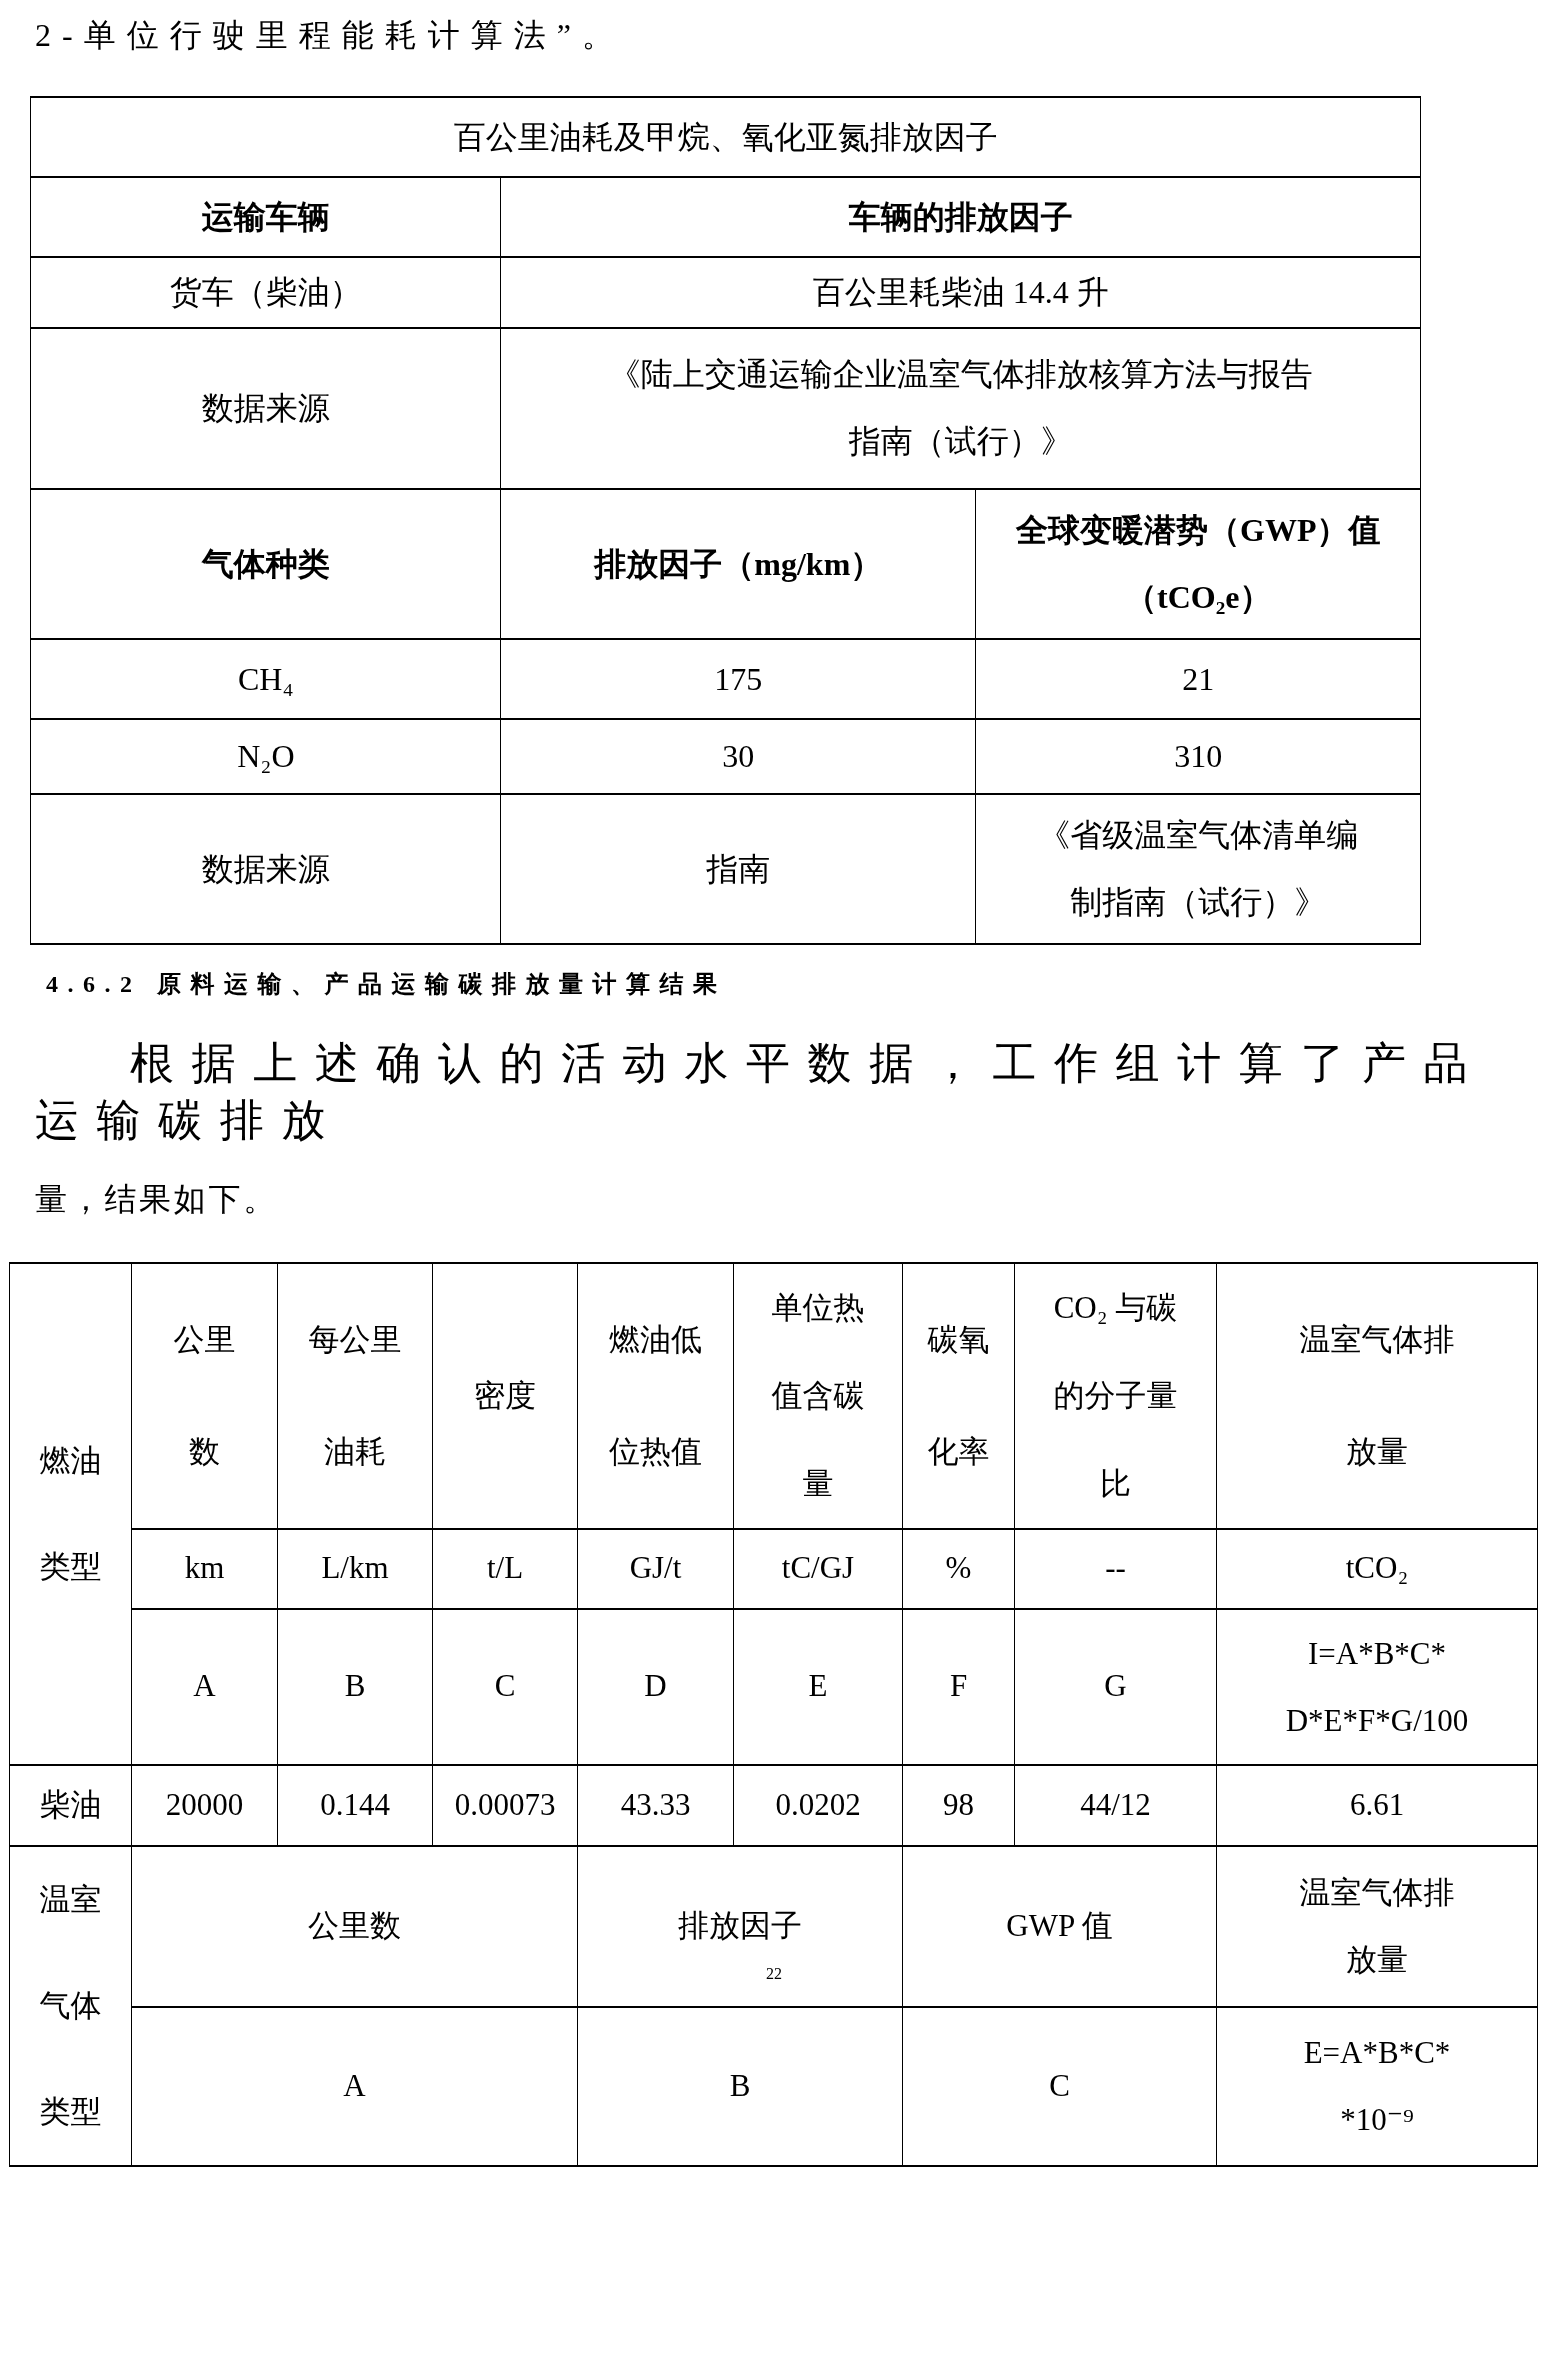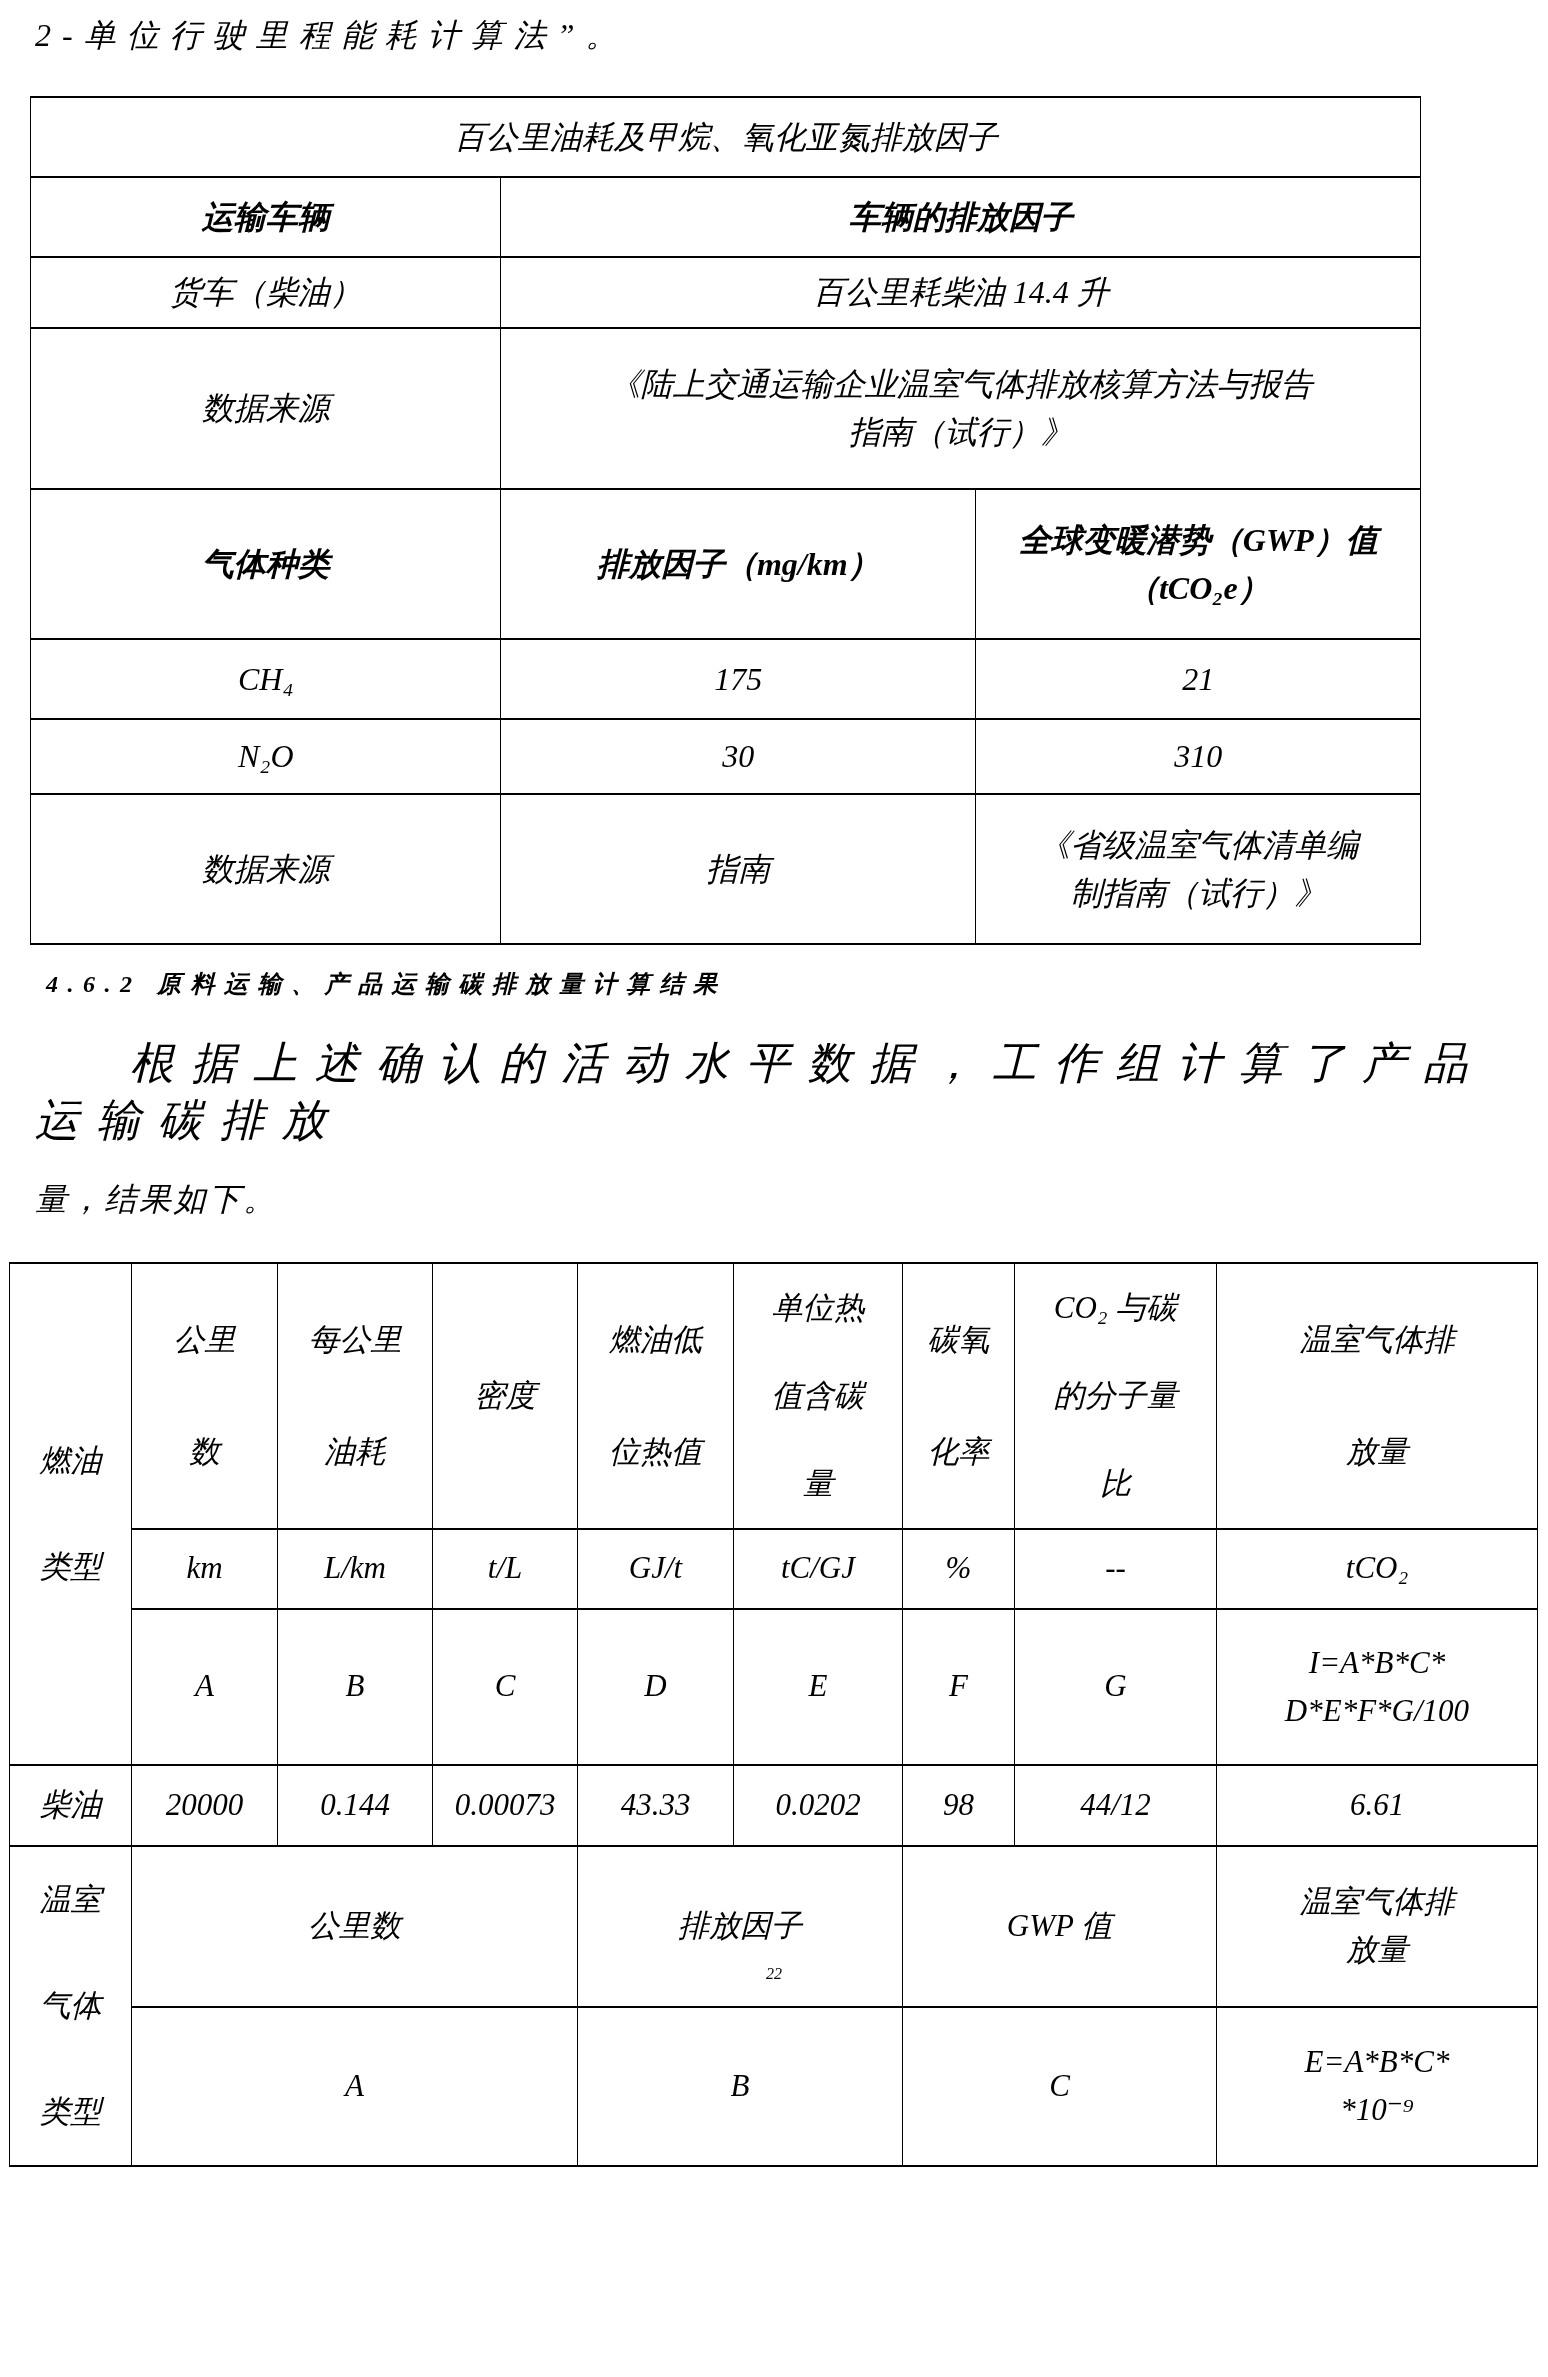--- a/index.html
+++ b/index.html
@@ -8,21 +8,20 @@
     color: #000;
     font-family: "Liberation Serif", "DejaVu Serif", serif;
     position: relative;
     overflow: hidden;
   }
   .page {
     box-sizing: border-box;
     width: 1548px; height: 2001px;
     padding: 15px 34px 0 35px;
     position: relative;
-    font-style: italic;
   }
   .top-line {
     font-size: 32px;
     line-height: 1.3;
     letter-spacing: 11px;
     white-space: pre-line;
   }
   table {
     border-collapse: collapse;
     table-layout: fixed;
@@ -40,21 +39,21 @@
     overflow: hidden;
   }
   .t1 { width: 1390px; margin-left: -4.7px; margin-top: 39px; }
   .t2 { width: 1528px; margin-left: -26px; margin-top: 41px; }
   .t2 td { font-size: 31px; }
   .bold td { font-weight: bold; }
   .h118 { height: 80px; } .h105 { height: 71px; } .h238 { height: 161px; }
   .h222 { height: 150px; } .h110 { height: 75px; }
   .h357 { height: 242px; } .h230 { height: 156px; } .h120 { height: 81px; }
   .h235 { height: 159px; } .h231 { height: 157px; }
-  .ml  { line-height: 48px; }          
+  .ml  { line-height: 67px; }          
   .t2 .hdr td { line-height: 112px; }   
   .t2 td.lh130 { line-height: 88px; }  
   .t2 td.lh156 { line-height: 106px; }  
   .t2 td.lhn   { line-height: 1.25; }
   .heading {
     font-size: 24px;
     font-weight: bold;
     letter-spacing: 9.5px;
     margin-top: 24px;
     margin-left: 11px;

